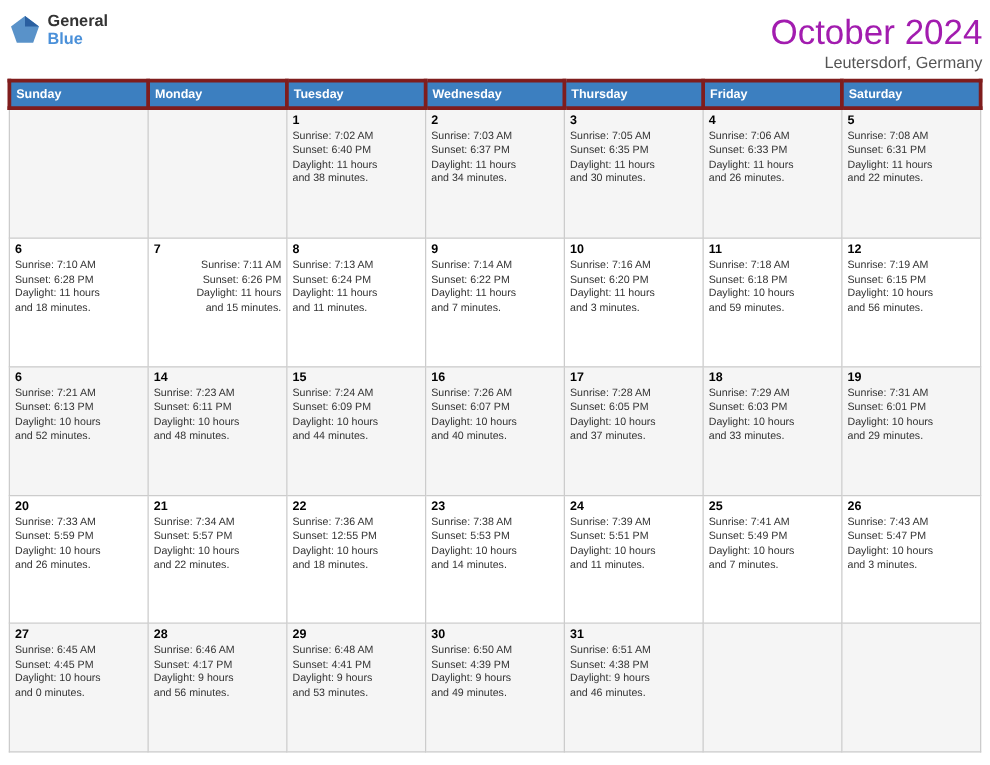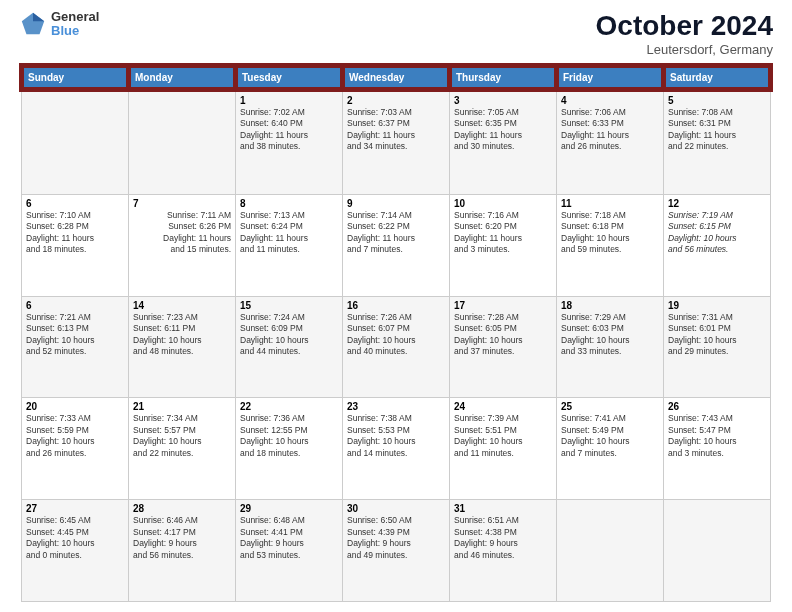--- a/index.html
+++ b/index.html
@@ -6,21 +6,21 @@
     body {
       width: 792px;
       height: 612px;
       font-family: Arial, sans-serif;
       background: #fff;
       overflow: hidden;
     }
     .page {
       width: 792px;
       height: 612px;
-      padding: 10px 19px;
+      padding: 10px 6px;
       display: flex;
       flex-direction: column;
     }
     .header {
       display: flex;
       justify-content: space-between;
       align-items: flex-start;
       margin-bottom: 6px;
     }
     .logo {
@@ -40,40 +40,40 @@
     .logo-text span:last-child { color: #4a90d9; }
     .logo-icon {
       width: 28px;
       height: 28px;
     }
     .title-block {
       text-align: right;
     }
     .month-title {
       font-size: 28px;
-      font-weight: bold;
-      color: #0f172a;
+      font-weight: normal;
+      color: #a21caf;
     }
     .location {
       font-size: 13px;
       color: #555;
     }
     .calendar {
       flex: 1;
       border-collapse: collapse;
       width: 100%;
       font-size: 9.5px;
     }
     .calendar thead tr th {
       background: #3c7fc0;
       color: #fff;
       font-size: 10px;
       font-weight: bold;
       padding: 4px 4px;
-      border: 5px solid #7f1d1d;
+      border: 3px solid #7f1d1d;
       text-align: left;
     }
     .calendar tbody tr td {
       border: 1px solid #ccc;
       vertical-align: top;
       padding: 3px 4px;
       width: calc(100% / 7);
       background: #fff;
     }
     .calendar tbody tr:nth-child(odd) td {
@@ -208,21 +208,21 @@
           </td>
           <td>
             <span class="day-num">11</span>
             <div class="cell-text" style="white-space: pre-line;">Sunrise: 7:18 AM
 Sunset: 6:18 PM
 Daylight: 10 hours
 and 59 minutes.</div>
           </td>
           <td>
             <span class="day-num">12</span>
-            <div class="cell-text" style="white-space: pre-line; font-style: italic;">Sunrise: 7:19 AM
+            <div class="cell-text" style="white-space: pre-line;">Sunrise: 7:19 AM
 Sunset: 6:15 PM
 Daylight: 10 hours
 and 56 minutes.</div>
           </td>
         </tr>
         <tr>
           <td>
             <span class="day-num">6</span>
             <div class="cell-text" style="white-space: pre-line;">Sunrise: 7:21 AM
 Sunset: 6:13 PM

